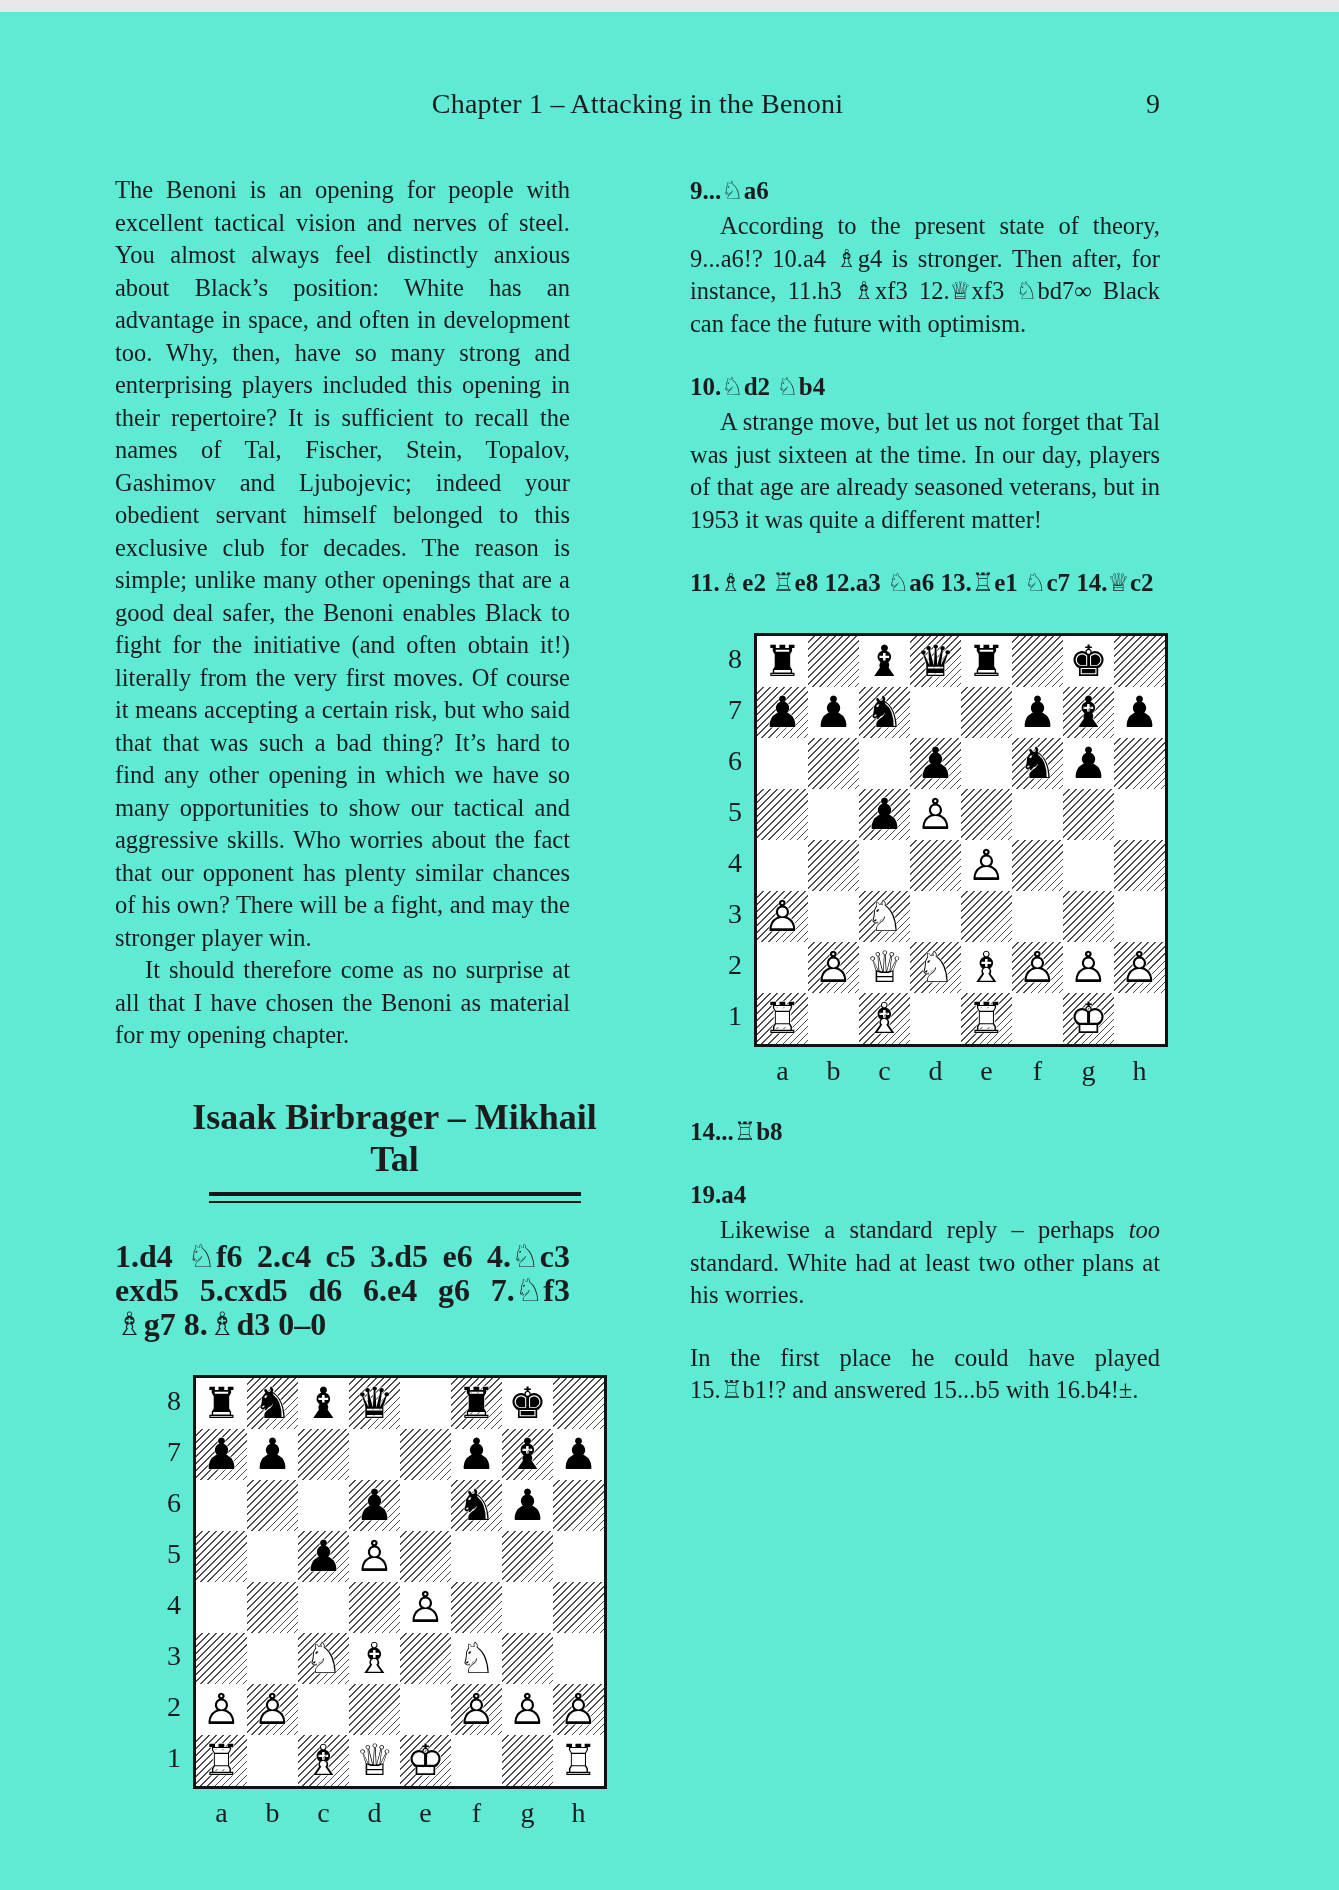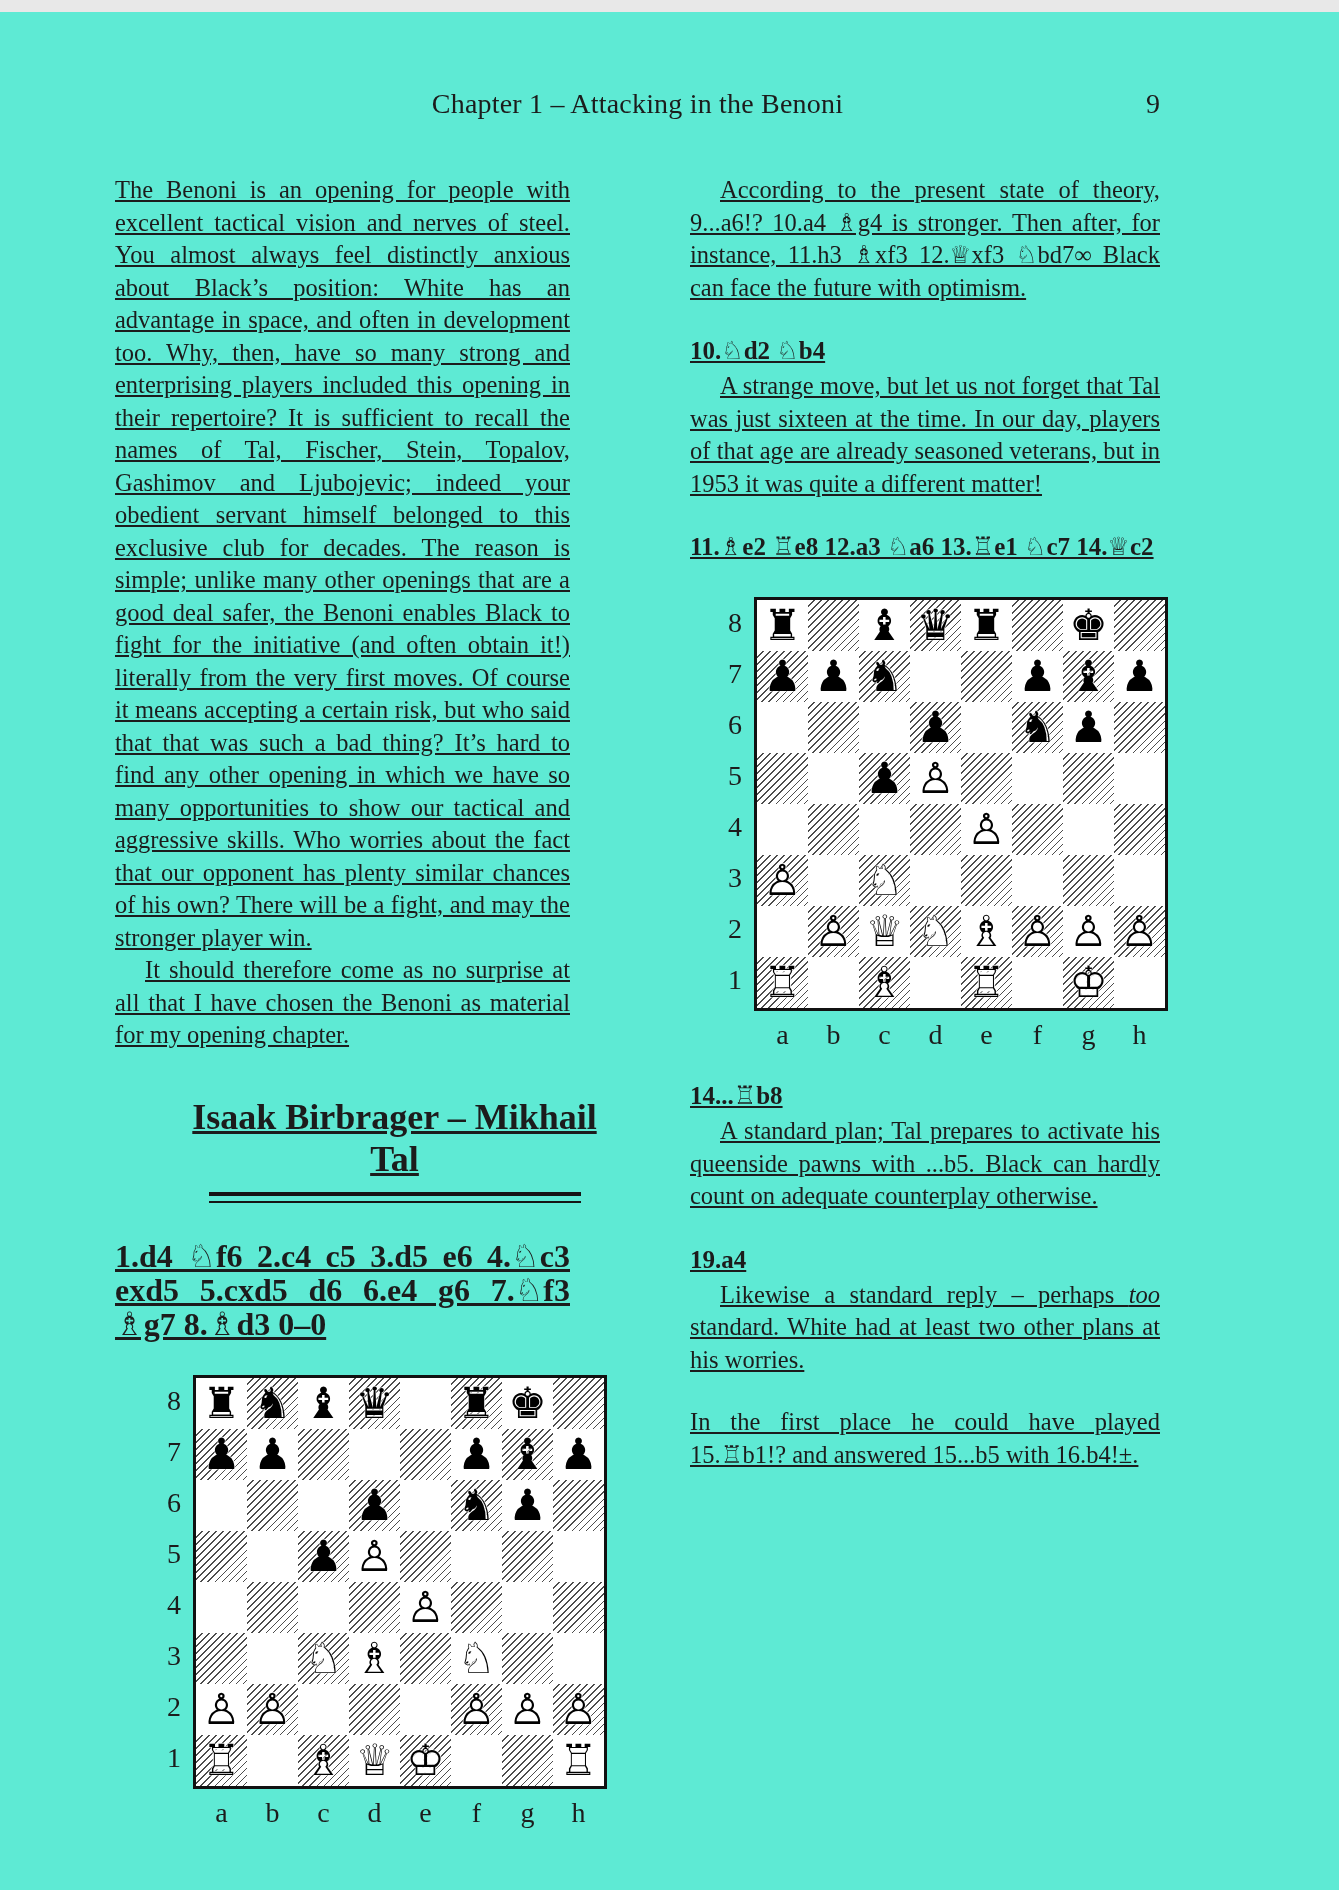--- a/index.html
+++ b/index.html
@@ -5,21 +5,21 @@
   html,body { margin:0; padding:0; background:#e8e8e8; }
   .page {
     position:relative; width:1339px; height:1890px; background:#5eead4;
     font-family:"Liberation Serif","DejaVu Sans",serif; color:#1c1c1c;
     overflow:hidden; margin:12px auto;
   }
   .page-header { position:relative; margin:0 179px 0 115px; padding-top:76px; height:44px; }
   .chapter-title { text-align:center; font-size:28px; letter-spacing:.2px; }
   .page-number { position:absolute; right:0; top:76px; font-size:28px; }
 
-  .columns { display:flex; margin:42px 0 0 115px; width:1045px;text-decoration:underline; }
+  .columns { display:flex; margin:42px 0 0 115px; width:1045px; }
   .col-left  { width:455px; }
   .col-right { width:470px; margin-left:120px; }
 
   .body-para { margin:0; font-size:24.5px; line-height:32.5px; text-align:justify; }
   .body-para.indent { text-indent:30px; }
 
   .game-head { margin-top:44px; transform:translateX(52px); text-align:center; }
   .game-players { font-weight:bold; font-size:36px; font-family:"Liberation Serif",serif; }
   .rule-double { width:372px; margin:12px auto 0; border-top:4px solid #151515;
                  border-bottom:2.5px solid #151515; height:5px; }
@@ -312,20 +312,21 @@
               <div class="file-label">d</div>
               <div class="file-label">e</div>
               <div class="file-label">f</div>
               <div class="file-label">g</div>
               <div class="file-label">h</div>
             </div></div></div>
     </div>
 
     <div class="col-right">
       <div><div class="ann">
+            <div class="ann-move">9...♘a6</div>
             <p class="ann-body"><span>According to the present state of theory, 9...a6!? 10.a4 ♗g4 is stronger. Then after, for instance, 11.h3 ♗xf3 12.♕xf3 ♘bd7∞ Black can face the future with optimism.</span></p>
           </div><div class="ann">
             <div class="ann-move">10.♘d2 ♘b4</div>
             <p class="ann-body"><span>A strange move, but let us not forget that Tal was just sixteen at the time. In our day, players of that age are already seasoned veterans, but in 1953 it was quite a different matter!</span></p>
           </div><div class="ann">
             <div class="ann-move">11.♗e2 ♖e8 12.a3 ♘a6 13.♖e1 ♘c7 14.♕c2</div>
           </div><div class="diagram diagram-right"><div class="board-row">
               <div class="ranks">
                 <div class="rank-label">8</div>
                 <div class="rank-label">7</div>
@@ -556,21 +557,20 @@
               <div class="file-label">a</div>
               <div class="file-label">b</div>
               <div class="file-label">c</div>
               <div class="file-label">d</div>
               <div class="file-label">e</div>
               <div class="file-label">f</div>
               <div class="file-label">g</div>
               <div class="file-label">h</div>
             </div></div><div class="ann">
             <div class="ann-move">14...♖b8</div>
-            <p class="ann-body"><span>A standard plan; Tal prepares to activate his queenside pawns with ...b5. Black can hardly count on adequate counterplay otherwise.</span></p>
           </div><div class="ann">
             <div class="ann-move">19.a4</div>
             <p class="ann-body"><span>Likewise a standard reply – perhaps </span><i>too</i><span> standard. White had at least two other plans at his worries.</span></p>
           </div><div class="ann">
             <p class="ann-body no-indent"><span>In the first place he could have played 15.♖b1!? and answered 15...b5 with 16.b4!±.</span></p>
           </div></div>
     </div>
 
   </div>
 </div>

